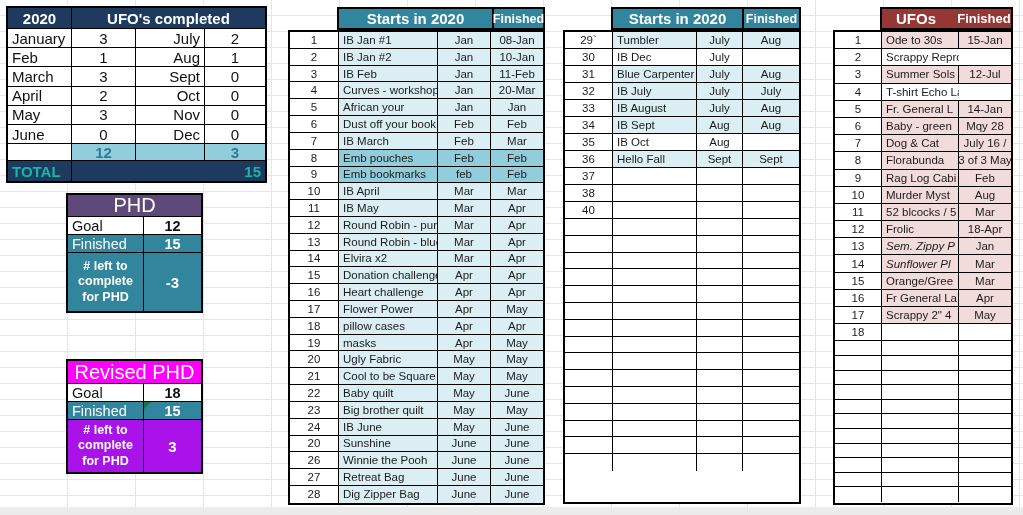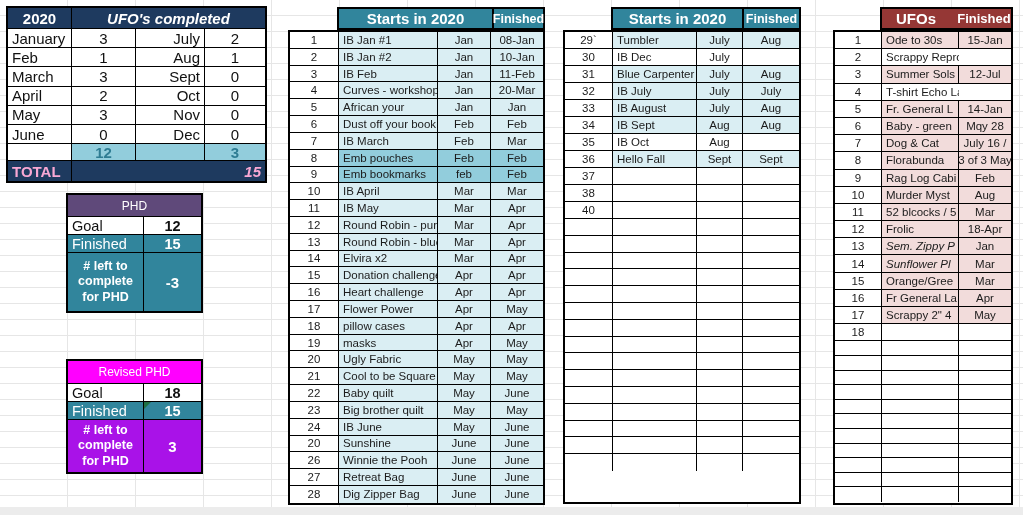--- a/index.html
+++ b/index.html
@@ -18,42 +18,42 @@
   
   .mc {
     border-right: 1.5px solid #000; border-bottom: 1.5px solid #000;
     display:flex; align-items:center; padding:0 4px; overflow:hidden; white-space:nowrap;
     background:#fff; color:#111;
   }
   .nr { border-right:none; } .nb { border-bottom:none; }
   .al { justify-content:flex-start; } .ac { justify-content:center; padding:0 1px; }
   .ar { justify-content:flex-end; }
   .b  { font-weight:bold; }
-  .sp2 { grid-column: span 2; } .sp3 { grid-column: span 3; font-style: italic; }
+  .sp2 { grid-column: span 2; } .sp3 { grid-column: span 3; }
 
   
   .monthly {
     position:absolute; left:6px; top:6px; width:261px;
     display:grid; grid-template-columns:64px 64px 69px 1fr;
     grid-template-rows:21px repeat(6,19.2px) 17px 20px;
     border:2px solid #000; font-size:15px; background:#fff;
   }
   .hdr-navy { background:var(--navy,#1E3A5F); color:#fff; font-weight:bold; justify-content:center; }
   .sub { background:var(--aqua-medium,#92CDDC); color:var(--subtotal-text,#2E7C93); font-weight:bold; }
-  .tl { background:var(--navy,#1E3A5F); color:#f9a8d4; font-weight:bold; }
+  .tl { background:var(--navy,#1E3A5F); color:#14b8a6; font-weight:bold; }
 
   
   .phd, .rphd {
     position:absolute; left:66px; width:137px;
     display:grid; grid-template-columns:76px 1fr;
     border:2px solid #000; font-size:14.5px; background:#fff;
   }
   .phd  { top:193px; grid-template-rows:22px 18px 18px 58px; }
   .rphd { top:359px; grid-template-rows:23px 18px 18px 52px; }
-  .ph-hdr { justify-content:center; color:#fff; font-size:12px; }
+  .ph-hdr { justify-content:center; color:#fff; font-size:20px; }
   .phd .ph-hdr  { background:var(--purple,#5F497A); }
   .rphd .ph-hdr { background:var(--magenta,#FF00FF); }
   .fin-row { background:var(--teal,#31859C); color:#fff; }
   .rem { color:#fff; font-weight:bold; }
   .phd .rem  { background:var(--teal,#31859C); }
   .rphd .rem { background:var(--violet,#A912E8); }
   .rem.lbl { font-size:12.5px; line-height:1.25; white-space:normal; text-align:center; justify-content:center; }
   .rem.val { font-size:15px; justify-content:center; }
   .pos-rel { position:relative; }
   .tri { position:absolute; top:0; left:0; width:0; height:0;

